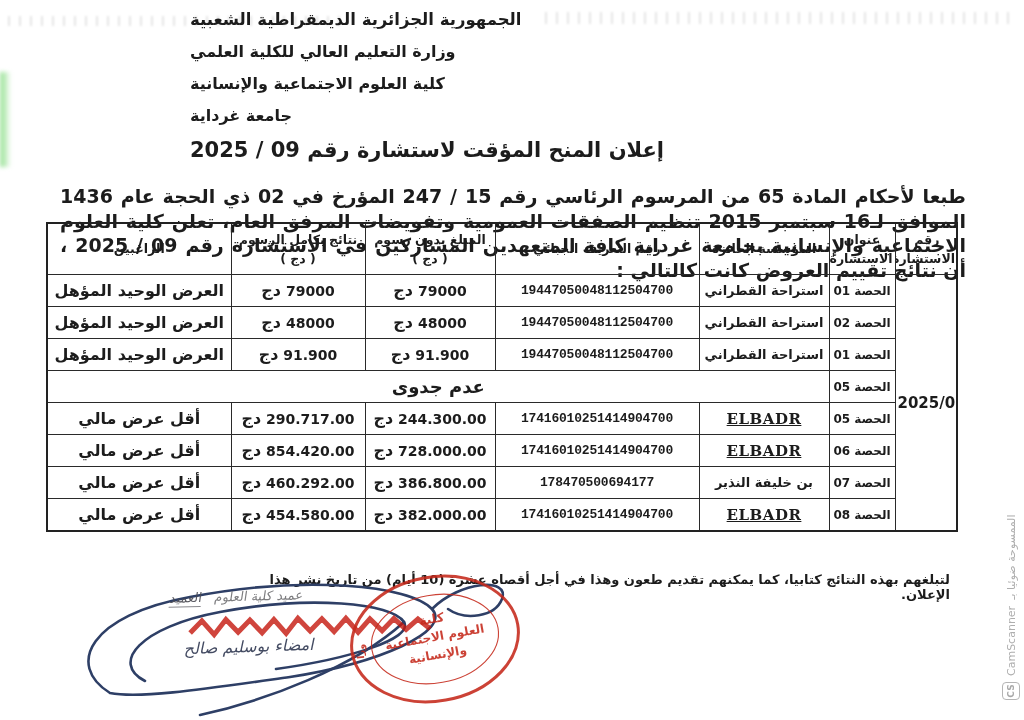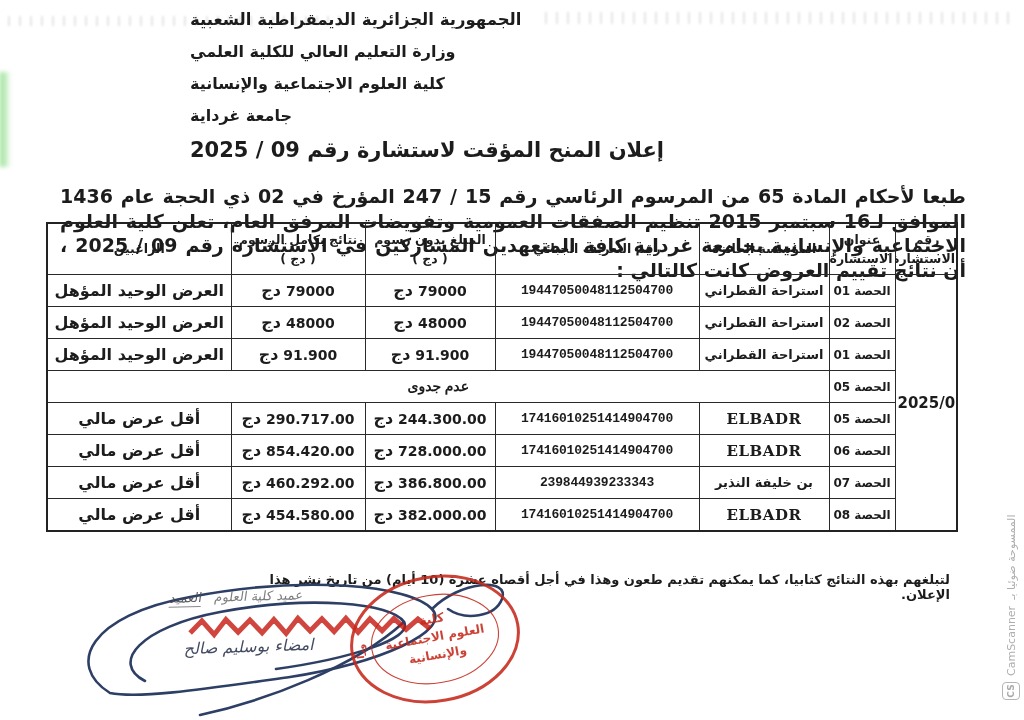--- a/index.html
+++ b/index.html
@@ -22,27 +22,27 @@
          line-height:24.5px;text-align:justify;text-align-last:right;}
   
   table.award{position:absolute;right:66px;top:222px;width:910px;border-collapse:collapse;
          table-layout:fixed;border:2px solid #222;}
   .award th,.award td{border:1.5px solid #2a2a2a;text-align:center;vertical-align:middle;
          padding:1px 2px;font-weight:bold;overflow:hidden;}
   .award th{height:48px;font-size:12.5px;white-space:pre-line;line-height:1.55;}
   .award td{height:29px;font-size:12.5px;}
   td.lot{font-size:12px;}
   td.inst{font-size:13px;}
-  td.inst-latin{font-size:15px;font-family:"DejaVu Serif",serif;letter-spacing:.5px;}
+  td.inst-latin{font-size:15px;font-family:"DejaVu Serif",serif;letter-spacing:.5px;text-decoration:underline;}
   td.taxid{font-size:13px;direction:ltr;font-family:Liberation Mono, monospace;letter-spacing:-.2px;}
   td.amount{font-size:14px;}
   td.amount .dj{font-size:16px;}
   td.note{font-size:16px;}
   td.consult-no{font-size:15px;direction:ltr;}
-  td.merged{font-size:14px;font-family:Liberation Serif, serif;}
+  td.merged{font-size:18px;}
   
   .footer1{position:absolute;right:56px;left:58px;top:531px;font-size:13px;font-weight:bold;
            text-align:justify;text-align-last:justify;}
   .footer2{position:absolute;left:250px;width:700px;top:559px;font-size:13px;font-weight:bold;
            text-align:right;}
   
   .sig-zone{position:absolute;left:40px;top:565px;width:600px;height:155px;}
   .hand-top{position:absolute;left:130px;top:24px;font-size:13px;color:#6f6f72;
             transform:rotate(-1.5deg) skewX(-10deg);letter-spacing:1px;opacity:.9;}
   .hand-top .dean{color:#4a4a52;border-bottom:1px solid #7a7a80;padding-bottom:1px;}
@@ -142,21 +142,21 @@
         <td class="lot">الحصة 06</td>
         <td class="inst inst-latin">ELBADR</td>
         <td class="taxid">17416010251414904700</td>
         <td class="amount"><span>728.000.00</span> <span class="dj">دج</span></td>
         <td class="amount"><span>854.420.00</span> <span class="dj">دج</span></td>
         <td class="note">أقل عرض مالي</td>
       </tr>
       <tr>
         <td class="lot">الحصة 07</td>
         <td class="inst">بن خليفة النذير</td>
-        <td class="taxid">239844939233343</td>
+        <td class="taxid">178470500694177</td>
         <td class="amount"><span>386.800.00</span> <span class="dj">دج</span></td>
         <td class="amount"><span>460.292.00</span> <span class="dj">دج</span></td>
         <td class="note">أقل عرض مالي</td>
       </tr>
       <tr>
         <td class="lot">الحصة 08</td>
         <td class="inst inst-latin">ELBADR</td>
         <td class="taxid">17416010251414904700</td>
         <td class="amount"><span>382.000.00</span> <span class="dj">دج</span></td>
         <td class="amount"><span>454.580.00</span> <span class="dj">دج</span></td>

